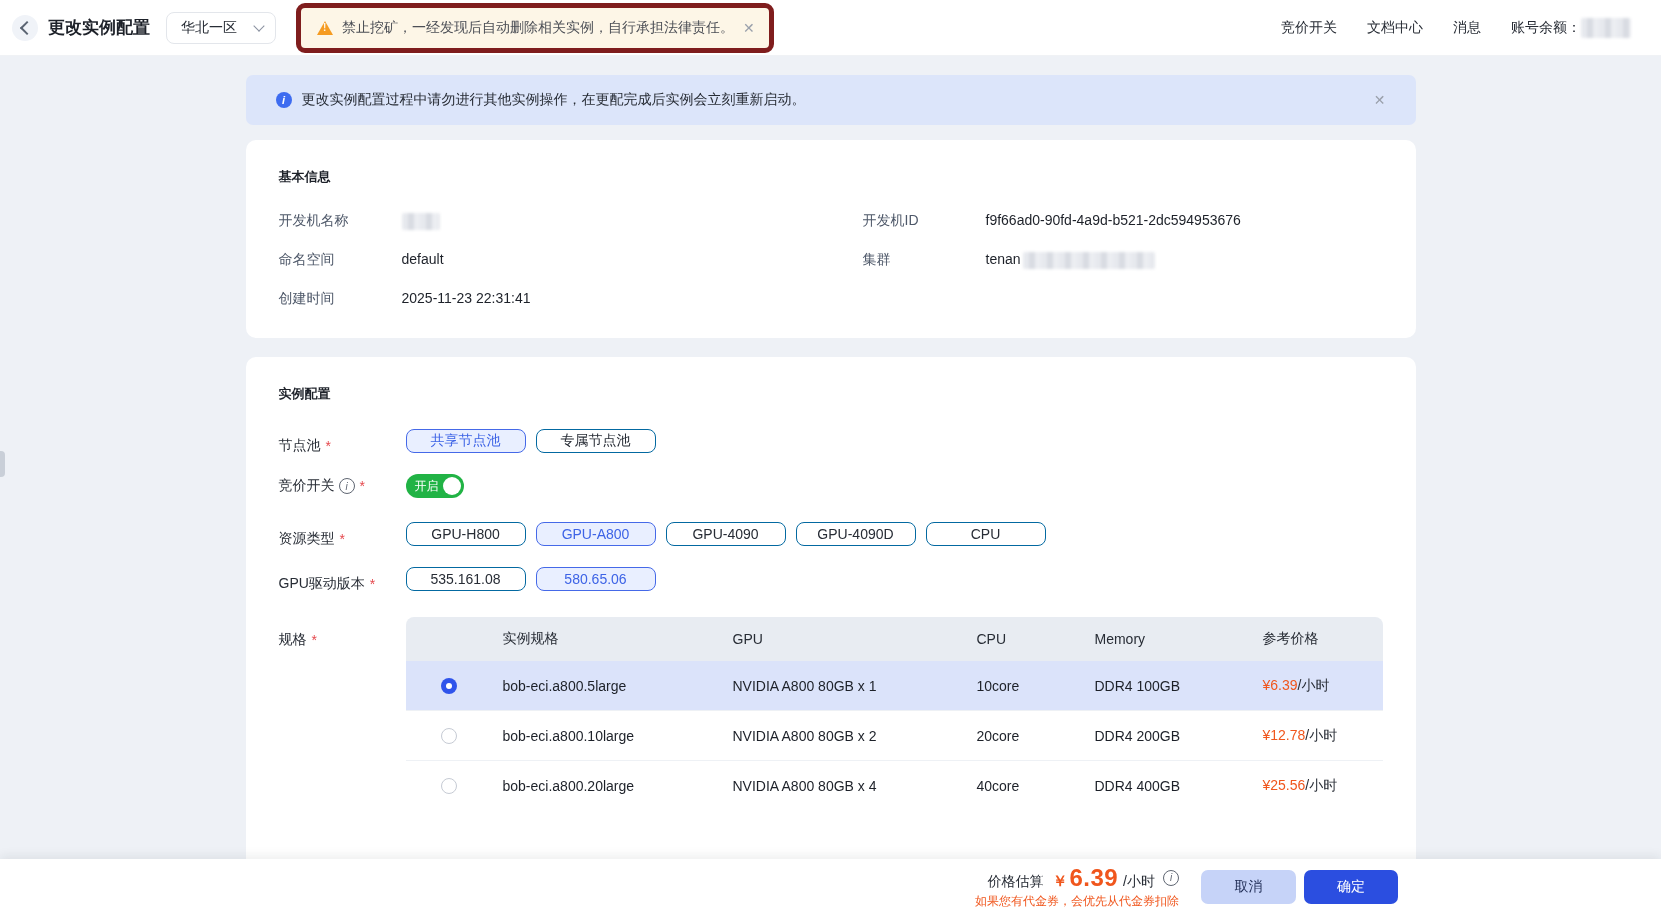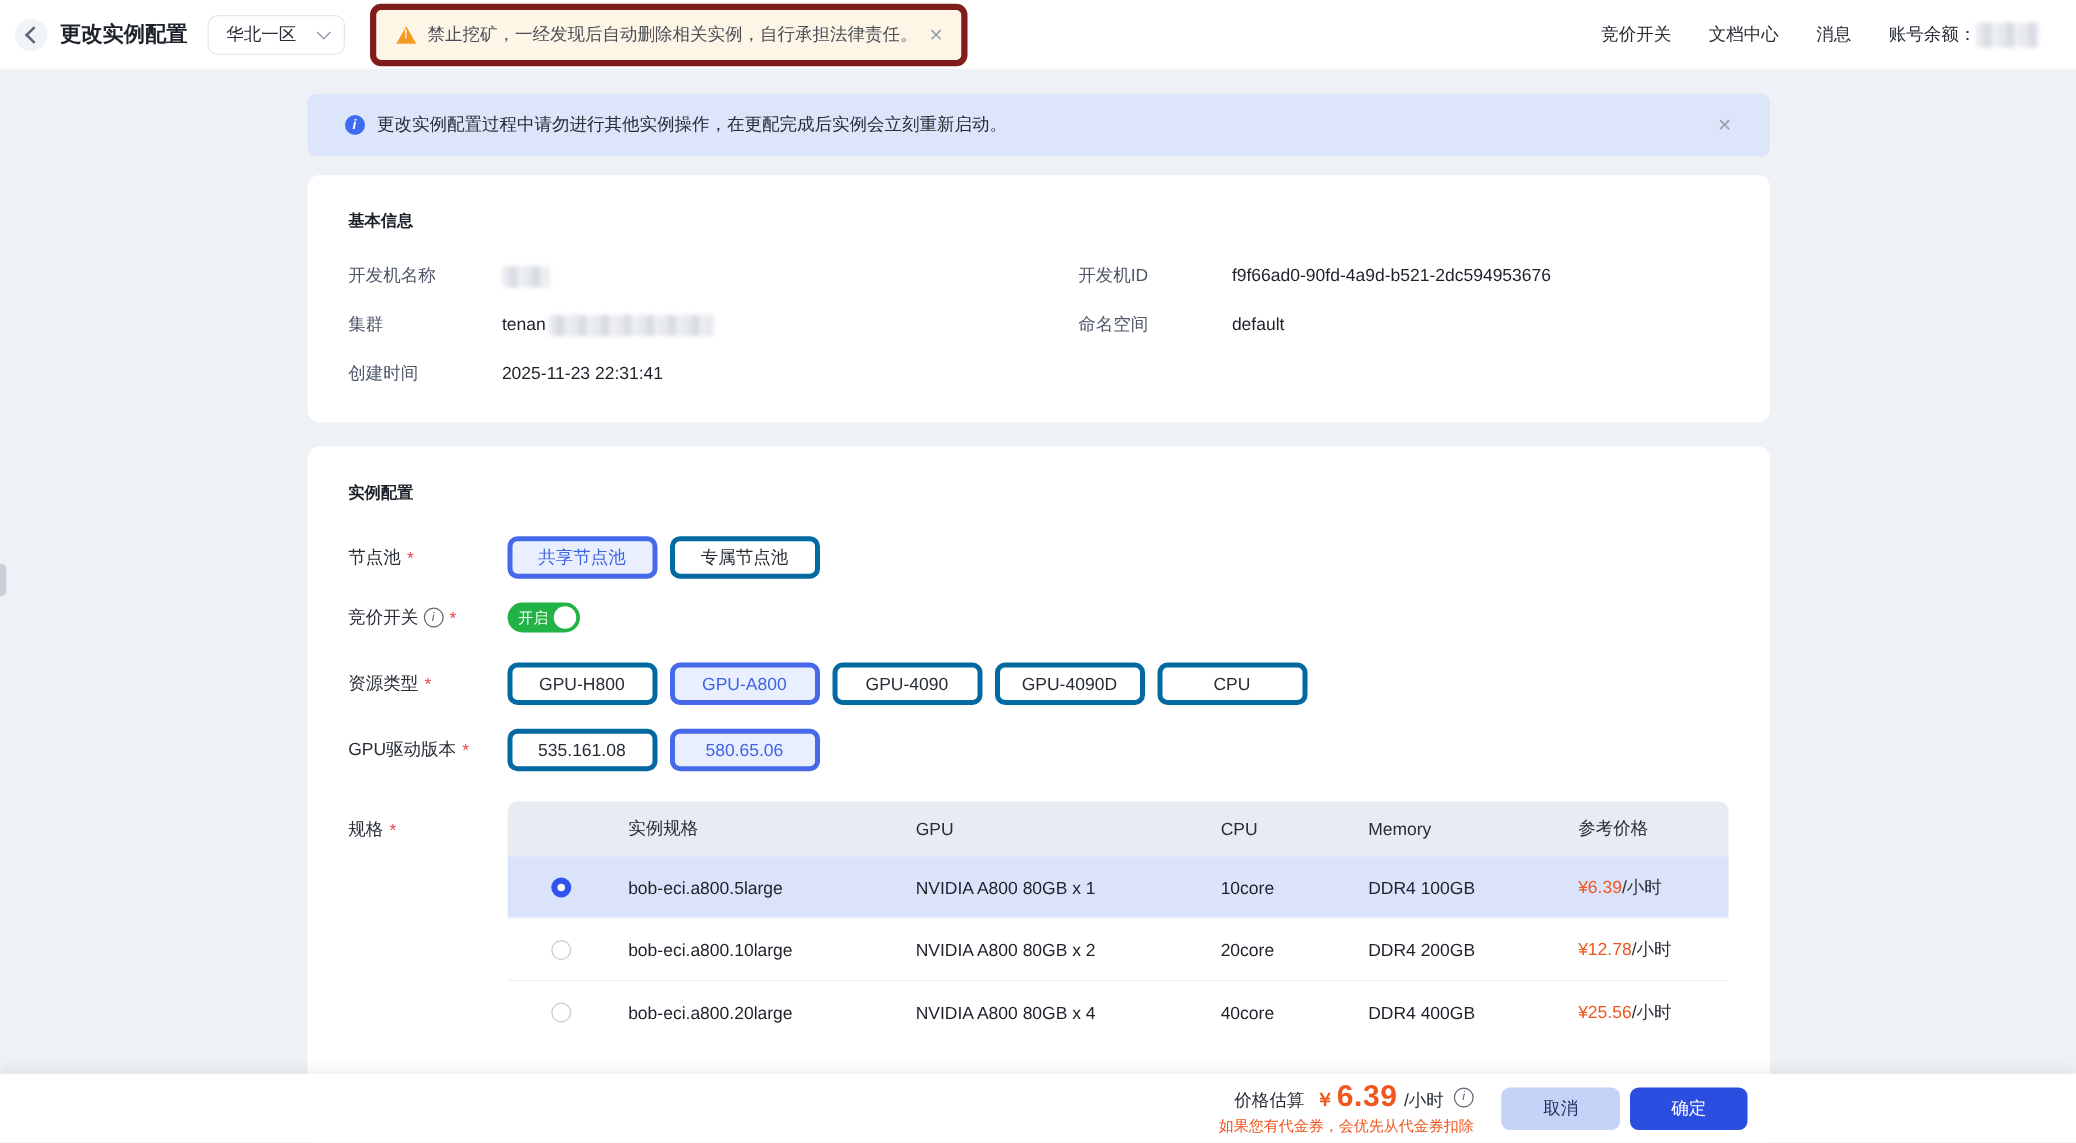--- a/index.html
+++ b/index.html
@@ -50,21 +50,21 @@
   .field .lbl{width:123px;flex:0 0 auto;color:#4e5869}
   .field .val{color:#1d2129}
 
   
   .form-row{display:flex;align-items:flex-start;margin-bottom:19px}
   .form-label{width:127px;flex:0 0 auto;font-size:14px;color:#272c35;padding-top:8px;display:flex;align-items:center;gap:4px}
   .req{color:#e5484d;margin-left:1px}
   .info-i-outline{display:inline-flex;width:14px;height:14px;border-radius:50%;border:1px solid #5f6672;color:#5f6672;font-size:10px;align-items:center;justify-content:center;flex:0 0 auto;cursor:pointer}
   .info-i-outline::after{content:"i";font-style:italic}
   .opt-group{display:flex;gap:10px;flex-wrap:wrap}
-  .opt{min-width:120px;height:34px;display:flex;align-items:center;justify-content:center;padding:0 2px;border:4px solid #0369a1;border-radius:8px;background:#fff;font-size:14px;color:#272c35;cursor:pointer;box-sizing:border-box}
+  .opt{min-width:120px;height:24px;display:flex;align-items:center;justify-content:center;padding:0 2px;border:1px solid #0369a1;border-radius:8px;background:#fff;font-size:14px;color:#272c35;cursor:pointer;box-sizing:border-box}
   .opt.selected{background:#e9efff;border-color:#4569e8;color:#3d63e6}
   .toggle-row .form-label{padding-top:3px}
   .toggle{display:inline-flex;align-items:center;height:24px;border-radius:12px;background:#21b345;padding:0 3px 0 9px;cursor:pointer;gap:4px}
   .toggle .t-label{color:#fff;font-size:12px}
   .toggle .knob{width:18px;height:18px;border-radius:50%;background:#fff}
 
   
   .spec-table{width:990px;border-radius:8px 8px 0 0;overflow:hidden;font-size:14px}
   .t-row{display:grid;grid-template-columns:97px 230px 244px 118px 168px 1fr;align-items:center;height:49px}
   .t-head{background:#e8ecf2;height:44px;color:#272c35}
@@ -139,28 +139,28 @@
     <div class="info-grid">
       <div class="field">
         <span class="lbl">开发机名称</span>
         <span class="val"><span class="redacted name-blur"></span></span>
       </div>
       <div class="field">
         <span class="lbl">开发机ID</span>
         <span class="val">f9f66ad0-90fd-4a9d-b521-2dc594953676</span>
       </div>
       <div class="field">
+        <span class="lbl">命名空间</span>
+        <span class="val">default</span>
+      </div>
+      <div class="field">
         <span class="lbl">集群</span>
         <span class="val">
           <span>tenan</span><span class="redacted cluster-blur"></span>
         </span>
-      </div>
-      <div class="field">
-        <span class="lbl">命名空间</span>
-        <span class="val">default</span>
       </div>
       <div class="field">
         <span class="lbl">创建时间</span>
         <span class="val">2025-11-23 22:31:41</span>
       </div>
     </div>
   </div>
 
   <div class="card" style="padding-bottom:120px">
     <h2 class="section-title">实例配置</h2>

